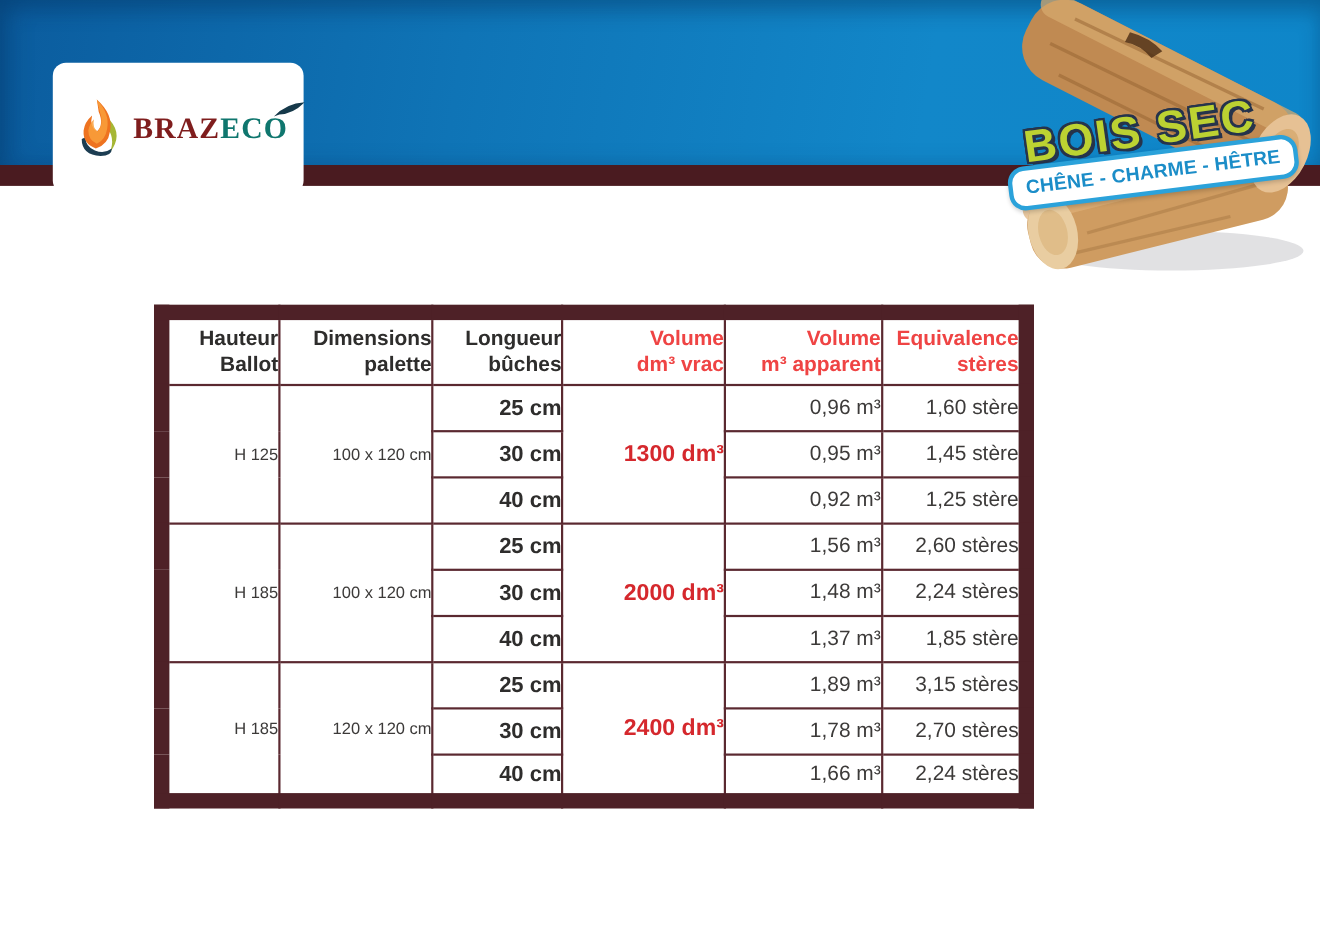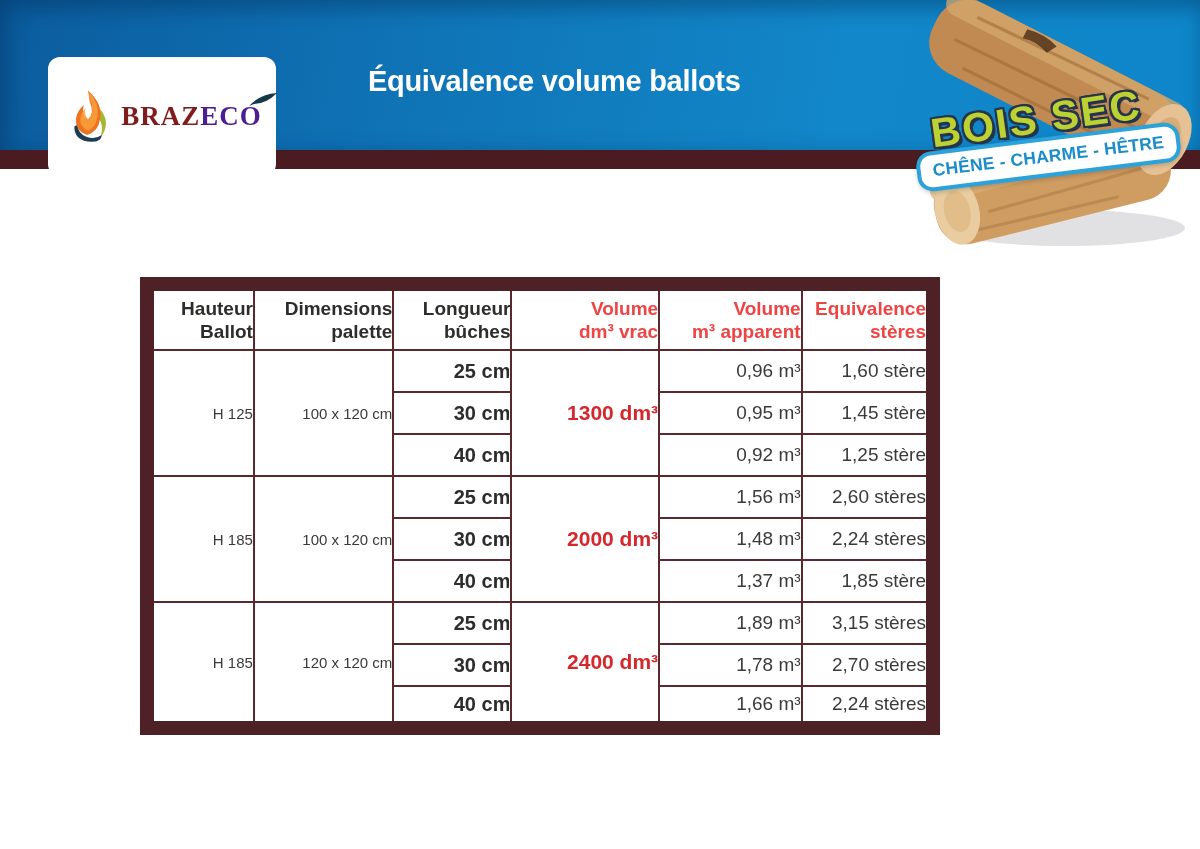--- a/index.html
+++ b/index.html
@@ -24,21 +24,21 @@
 
   
   .logo-card {
     position:absolute; left:48px; top:57px; width:228px; height:119px;
     background:#ffffff; border-radius:12px; z-index:6;
     display:flex; align-items:center; justify-content:center; gap:7px;
   }
   .logo-flame { width:52px; height:60px; flex:0 0 auto; }
   .logo-text { font-family:"Liberation Serif", serif; font-weight:bold; font-size:27px; letter-spacing:1px; position:relative; }
   .logo-braz { color:#7f1d1d; }
-  .logo-eco  { color:#4c1d95;font-family:Liberation Serif, serif; }
+  .logo-eco  { color:#0f766e;font-family:Liberation Serif, serif; }
   .logo-leaf { position:absolute; right:-16px; top:-9px; width:30px; height:16px; }
 
   
   .title-block {
     position:absolute; left:368px; top:63px; z-index:5;
     color:#ffffff; font-weight:bold; letter-spacing:-0.3px;
   }
   .title-line { font-size:29px; line-height:37px; }
 
   
@@ -72,21 +72,21 @@
   }
   table.volumes td, table.volumes th {
     border:2px solid #5a2930; text-align:right; vertical-align:middle;
     overflow:hidden;
   }
   th { height:66px; font-size:19px; line-height:23px; font-weight:bold; }
   td { height:42px; }
   .hdr-dark { color:#2e2d2c; }
   .hdr-red  { color:#ef4444; }
   .cell-hauteur, .cell-palette { color:#3c3a39; font-size:15px; font-weight:normal; }
-  .cell-longueur { color:#2e2d2c; font-size:20px; font-weight:bold;border-radius:16px; }
+  .cell-longueur { color:#2e2d2c; font-size:20px; font-weight:bold; }
   .cell-vrac { color:#d5282d; font-size:21px; font-weight:bold; }
   .cell-apparent, .cell-equiv { color:#3c3a39; font-size:19px; font-weight:normal;padding-left:16px; }
 </style>
 </head>
 <body>
 
 <div class="banner"></div>
 <div class="maroon-strip"></div>
 
 <div class="logo-card">
@@ -98,21 +98,20 @@
   </svg>
   <div class="logo-text">
     <span class="logo-braz">BRAZ</span><span class="logo-eco">ECO</span>
     <svg class="logo-leaf" viewBox="0 0 30 16">
       <path d="M1 14 Q12 2 29 1 Q18 12 6 12 Z" fill="#16394a"></path>
     </svg>
   </div>
 </div>
 
 <div class="title-block">
-  <div class="title-line">Équivalence volume ballots</div>
 </div>
 
 <svg class="logs-art" viewBox="0 0 285 250">
   <ellipse cx="150" cy="228" rx="120" ry="18" fill="rgba(90,90,100,0.18)"></ellipse>
 
   <g transform="rotate(-14 140 190)">
     <rect x="18" y="152" width="240" height="70" rx="30" fill="#cf9c61"></rect>
     <rect x="18" y="152" width="240" height="22" rx="11" fill="#deb077" opacity="0.7"></rect>
     <path d="M60 165 L220 160 M70 195 L230 190 M55 210 L200 212" stroke="#a87844" stroke-width="3" fill="none" opacity="0.5"></path>
     <ellipse cx="40" cy="187" rx="22" ry="34" fill="#e9cda1"></ellipse>

